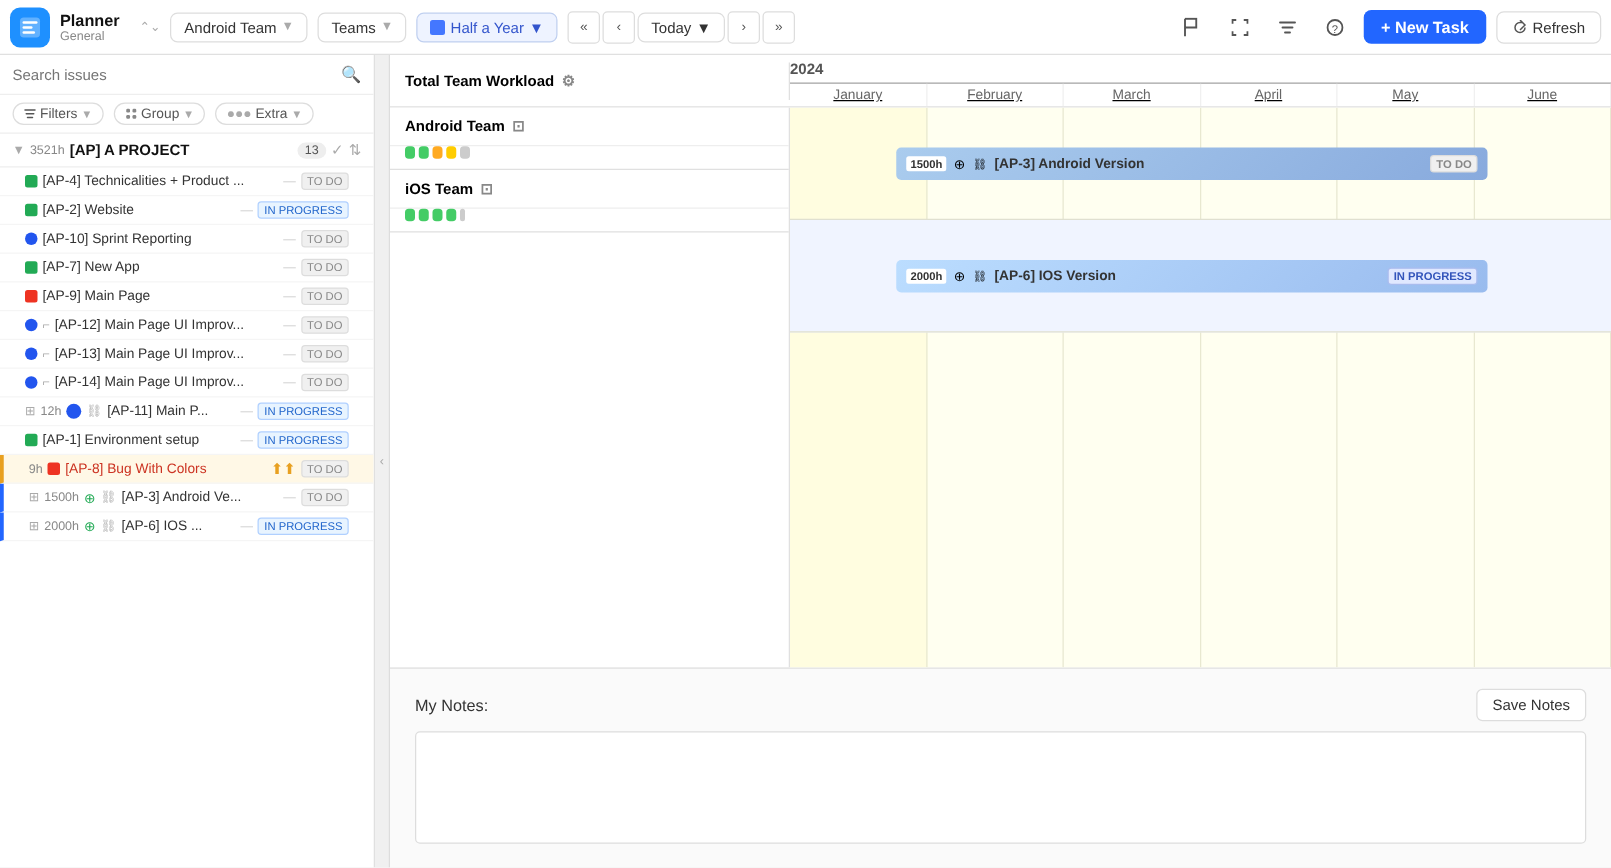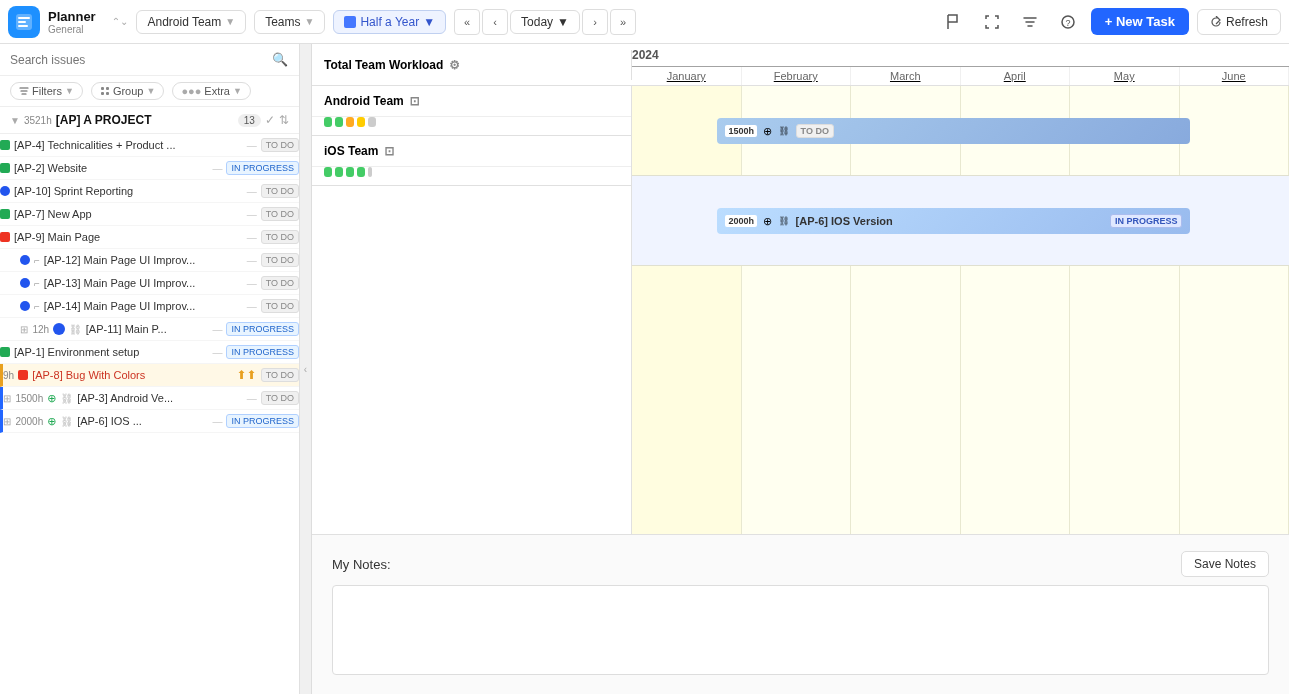--- a/index.html
+++ b/index.html
@@ -96,21 +96,21 @@
     .project-header {
       display: flex; align-items: center; padding: 6px 10px;
       border-bottom: 1px solid #eee; gap: 4px;
     }
     .project-name { font-weight: 700; font-size: 12px; color: #111; flex: 1; }
     .project-count { background: #eee; color: #555; border-radius: 10px; padding: 1px 6px; font-size: 10px; }
     .project-actions { display: flex; gap: 4px; }
     .task-list { overflow-y: auto; flex: 1; }
 
     .task-row {
-      display: flex; align-items: center; padding: 4px 0;
+      display: flex; align-items: center; padding: 4px 20px;
       border-bottom: 1px solid #f5f5f5; gap: 4px; cursor: pointer;
     }
     .task-row.highlighted { background: #fff8e6; border-left: 3px solid #e8a020; }
 
     .status-dot { width: 10px; height: 10px; border-radius: 2px; flex-shrink: 0; }
     .status-dot.green { background: #22aa55; }
     .status-dot.blue { background: #2255ee; border-radius: 50%; }
     .status-dot.red { background: #ee3322; }
 
     .task-label { flex: 1; font-size: 11px; color: #333; white-space: nowrap; overflow: hidden; text-overflow: ellipsis; }
@@ -510,20 +510,21 @@
           <div class="gantt-col"></div>
           <div class="gantt-col"></div>
         </div>
 
         <div style="position:absolute;top:0;left:0;right:0;height:90px;border-bottom:1px solid #e0e0d0;">
 
           <div style="position:absolute;top:32px;left:13%;width:72%;height:26px;background:linear-gradient(135deg,#aaccee,#88aadd);border-radius:4px;display:flex;align-items:center;gap:6px;padding:0 8px;cursor:pointer;">
             <span style="font-size:9px;font-weight:700;color:#333;background:#fff;border-radius:2px;padding:1px 3px;">1500h</span>
             <span style="font-size:11px;">⊕</span>
             <span style="font-size:9px;">⛓</span>
+            <span style="font-size:11px;font-weight:600;color:#333;white-space:nowrap;overflow:hidden;text-overflow:ellipsis;flex:1;">[AP-3] Android Version</span>
             <div style="background:#f0f0f0;color:#888;border:1px solid #ddd;border-radius:3px;padding:1px 4px;font-size:9px;font-weight:600;flex-shrink:0;">TO DO</div>
           </div>
         </div>
 
         <div style="position:absolute;top:90px;left:0;right:0;height:90px;border-bottom:1px solid #e0e0d0;background:#f0f4ff;">
 
           <div style="position:absolute;top:32px;left:13%;width:72%;height:26px;background:linear-gradient(135deg,#bbddff,#99bbee);border-radius:4px;display:flex;align-items:center;gap:6px;padding:0 8px;cursor:pointer;">
             <span style="font-size:9px;font-weight:700;color:#333;background:#fff;border-radius:2px;padding:1px 3px;">2000h</span>
             <span style="font-size:11px;">⊕</span>
             <span style="font-size:9px;">⛓</span>

